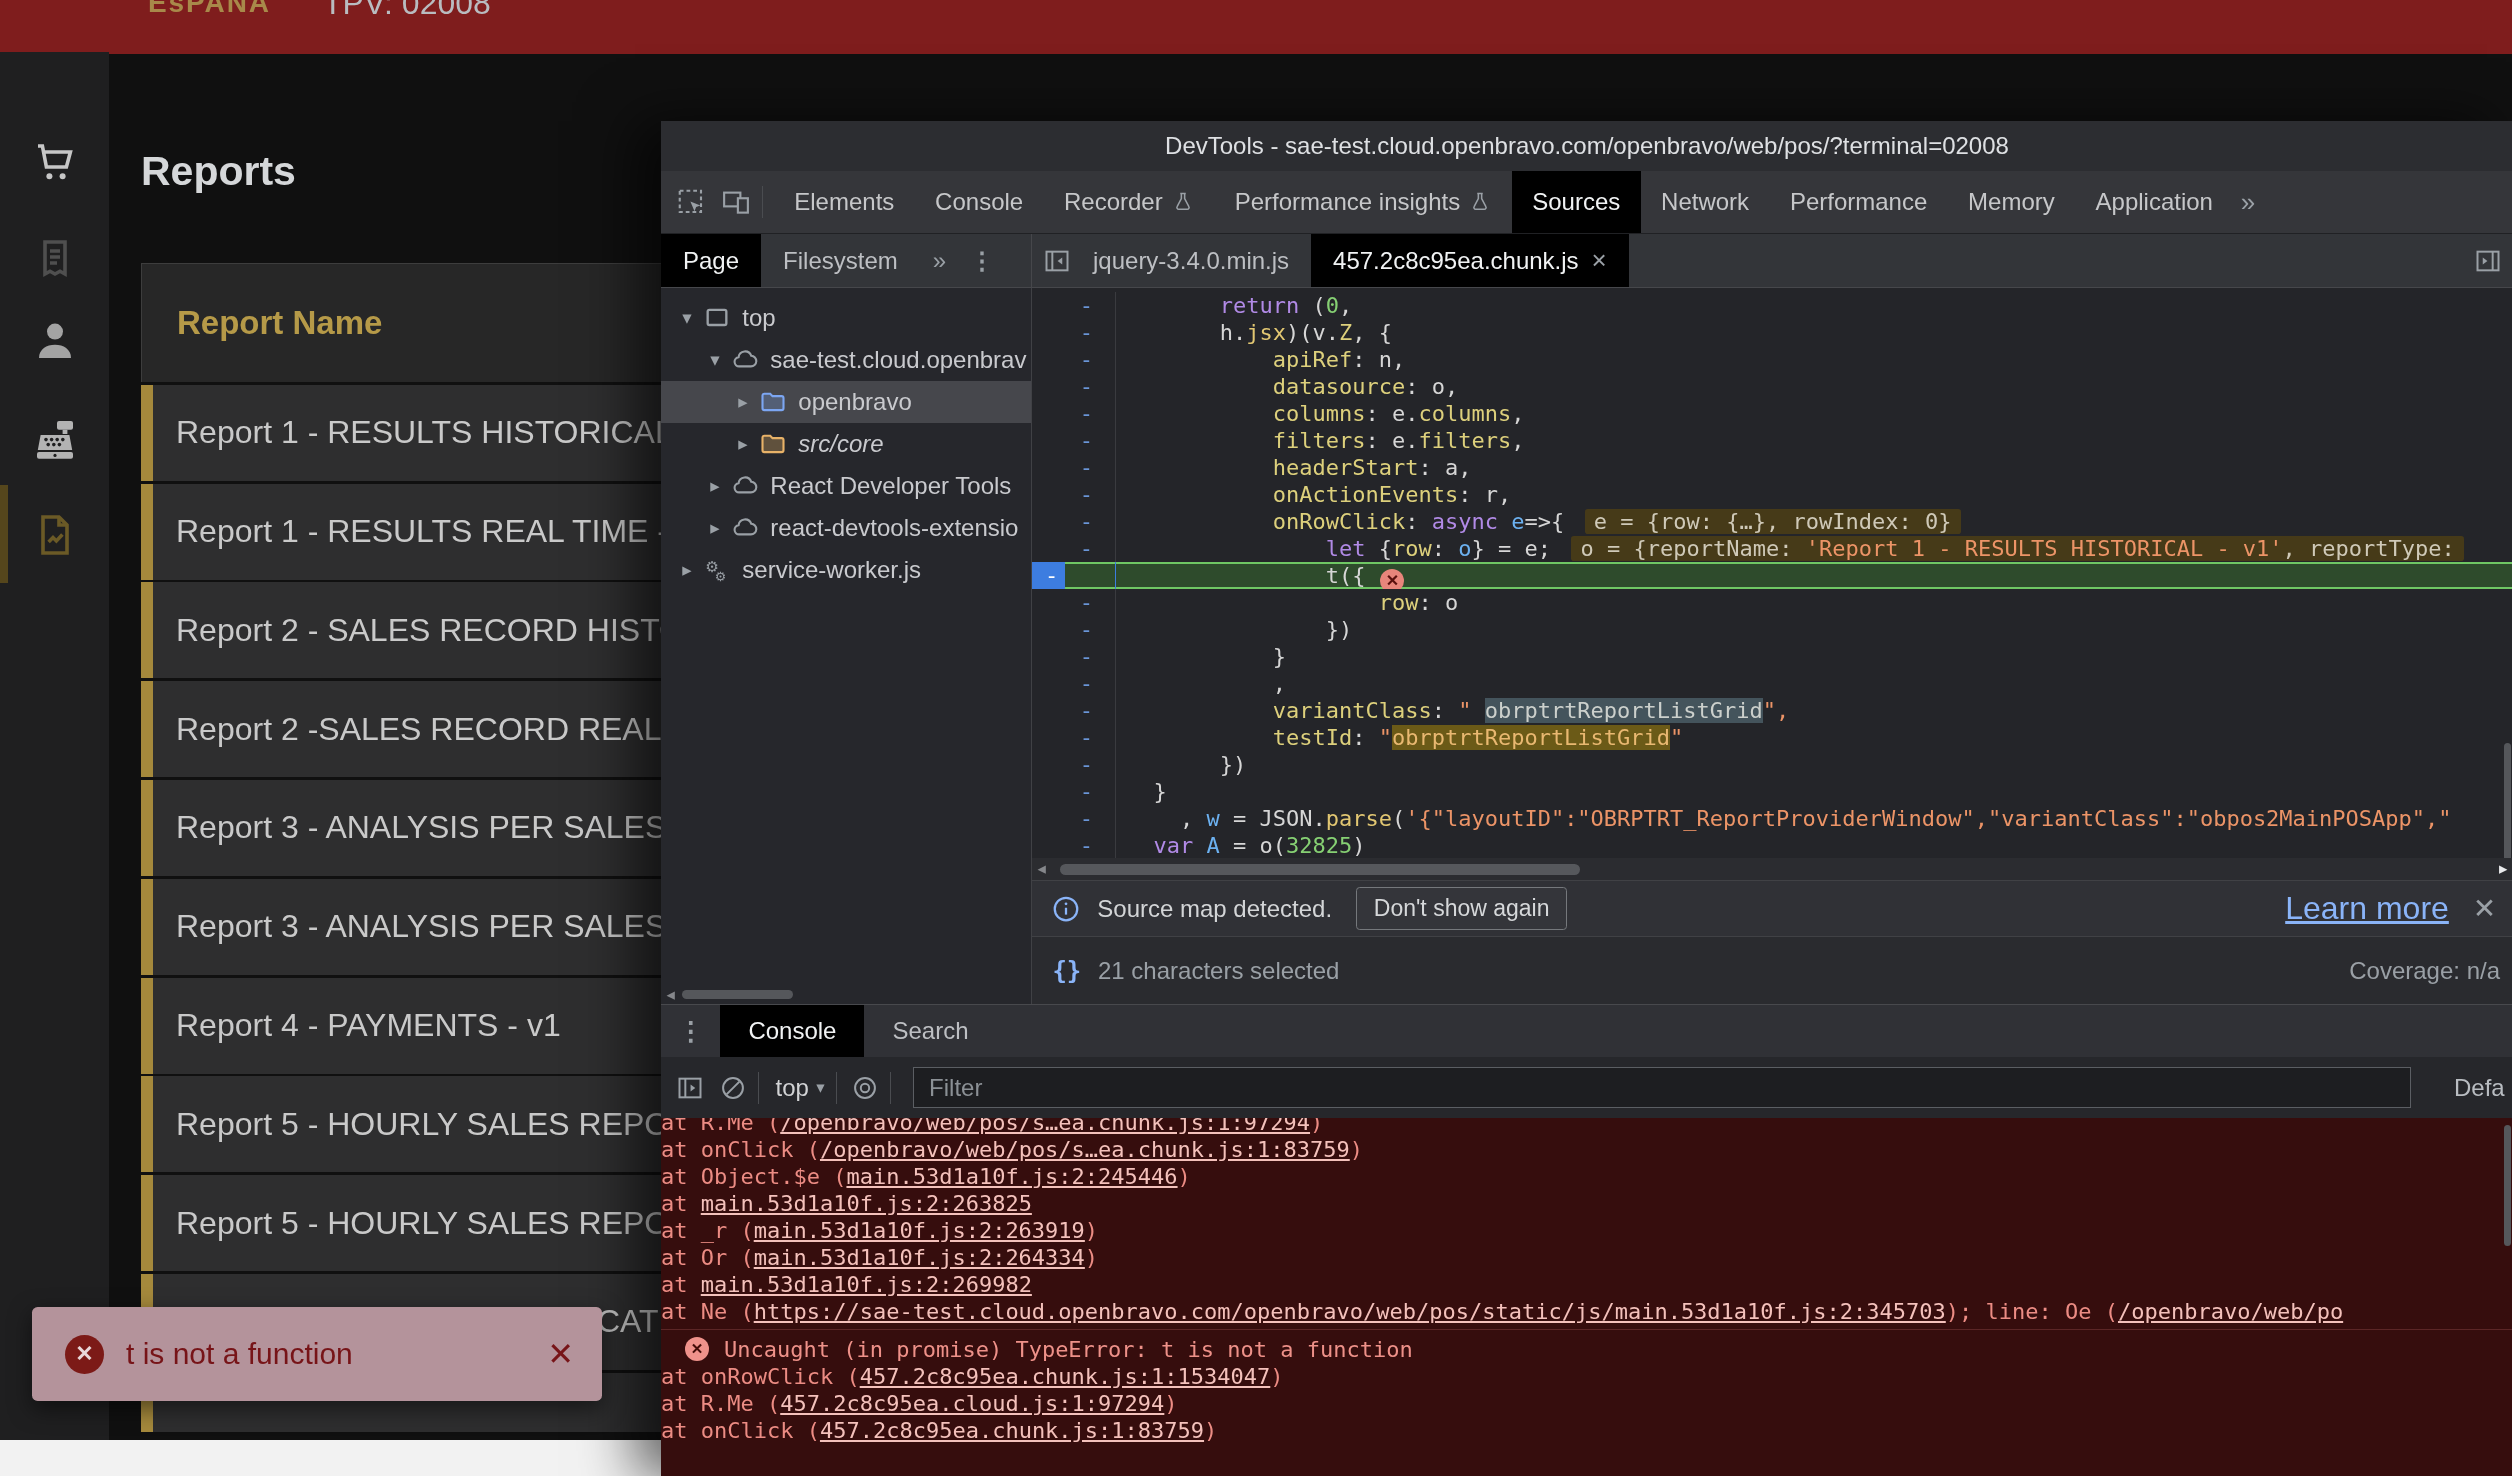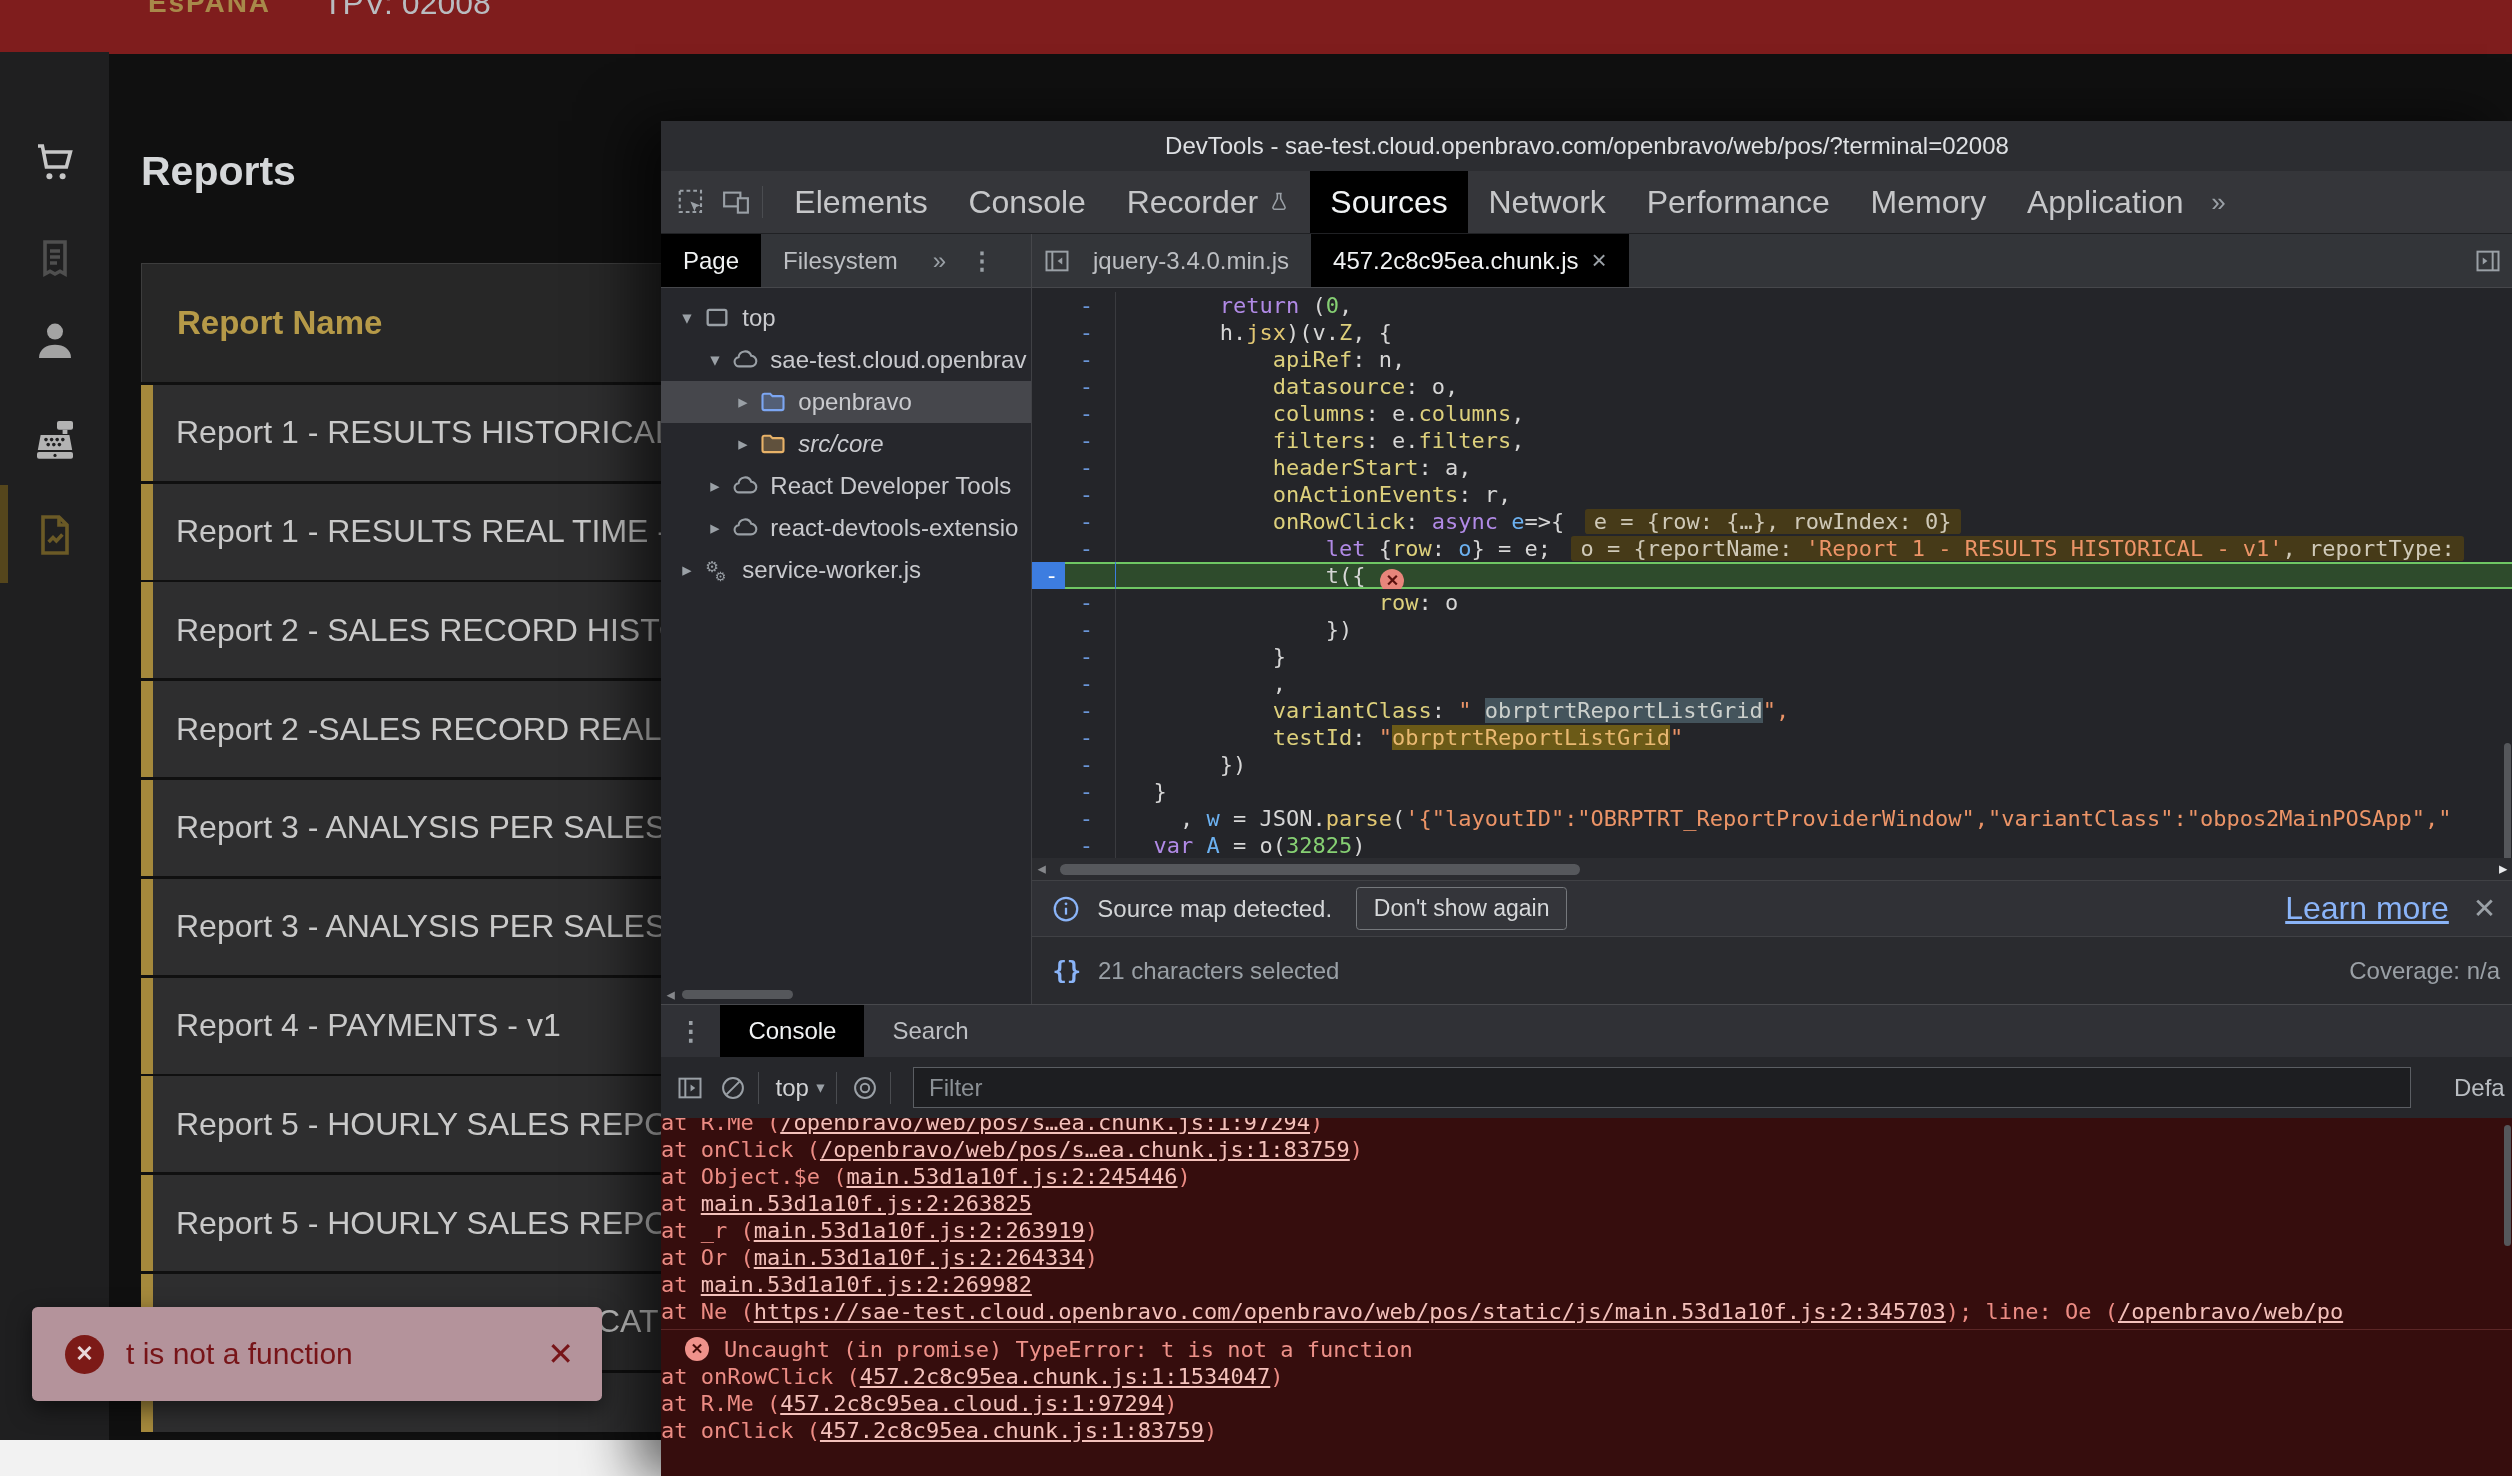--- a/index.html
+++ b/index.html
@@ -39,21 +39,21 @@
 
   
   .devtools{position:absolute;left:661px;top:121px;width:1852px;height:1356px;background:#242529;
             box-shadow:-26px 0 52px rgba(0,0,0,.6);display:flex;flex-direction:column;z-index:4;color:#c6c7c9;}
   .dt-titlebar{height:50px;background:#2c2d31;display:flex;align-items:center;justify-content:center;
                font-size:24px;color:#dee0e3;flex:none;}
   .dt-tabrow{height:63px;background:#35363a;display:flex;align-items:center;border-bottom:0.9px solid #202124;flex:none;}
   .tb-icon{width:30px;height:30px;margin-left:15px;color:#9aa0a6;flex:none;}
   .tb-icon svg{width:30px;height:30px;display:block;}
   .vsep{width:0.9px;height:32px;background:#4a4c50;margin:0 11px;flex:none;}
-  .dt-tab{height:100%;display:flex;align-items:center;padding:0 20.4px;font-size:32px;color:#c6c7c9;gap:9.3px;white-space:nowrap;}
+  .dt-tab{height:100%;display:flex;align-items:center;padding:0 20.4px;font-size:24px;color:#c6c7c9;gap:9.3px;white-space:nowrap;}
   .dt-tab.active{background:#000;color:#f1f3f4;}
   .dt-tab svg{width:22px;height:22px;color:#9aa0a6;}
   .overflow-chevron{margin-left:7.4px;color:#9aa0a6;font-size:26px;}
 
   .dt-srcbar{height:54px;background:#333539;display:flex;border-bottom:0.9px solid #46474b;flex:none;}
   .srcbar-left{width:371px;border-right:0.9px solid #46474b;display:flex;align-items:center;flex:none;}
   .srcbar-right{flex:1;display:flex;align-items:center;min-width:0;}
   .nav-tab{height:100%;display:flex;align-items:center;padding:0 22px;font-size:24px;color:#bdbfc3;}
   .nav-tab.active{background:#000;color:#f1f3f4;}
   .sb-glyph{color:#9aa0a6;font-size:24px;margin-left:13px;}
@@ -286,20 +286,28 @@
             <span>Console</span>
           </div>
           <div class="dt-tab">
             <span>Recorder</span>
             <span style="width: 22px; height: 22px; display: flex;">
               <svg viewBox="0 0 24 24" fill="none" stroke="currentColor" stroke-width="1.7">
                 <path d="M9 2.8h6M10.2 2.8v5.4L5.6 17a2 2 0 0 0 1.8 3h9.2a2 2 0 0 0 1.8-3l-4.6-8.8V2.8"></path>
               </svg>
             </span>
           </div>
+          <div class="dt-tab">
+            <span>Performance insights</span>
+            <span style="width: 22px; height: 22px; display: flex;">
+              <svg viewBox="0 0 24 24" fill="none" stroke="currentColor" stroke-width="1.7">
+                <path d="M9 2.8h6M10.2 2.8v5.4L5.6 17a2 2 0 0 0 1.8 3h9.2a2 2 0 0 0 1.8-3l-4.6-8.8V2.8"></path>
+              </svg>
+            </span>
+          </div>
           <div class="dt-tab active">
             <span>Sources</span>
           </div>
           <div class="dt-tab">
             <span>Network</span>
           </div>
           <div class="dt-tab">
             <span>Performance</span>
           </div>
           <div class="dt-tab">

